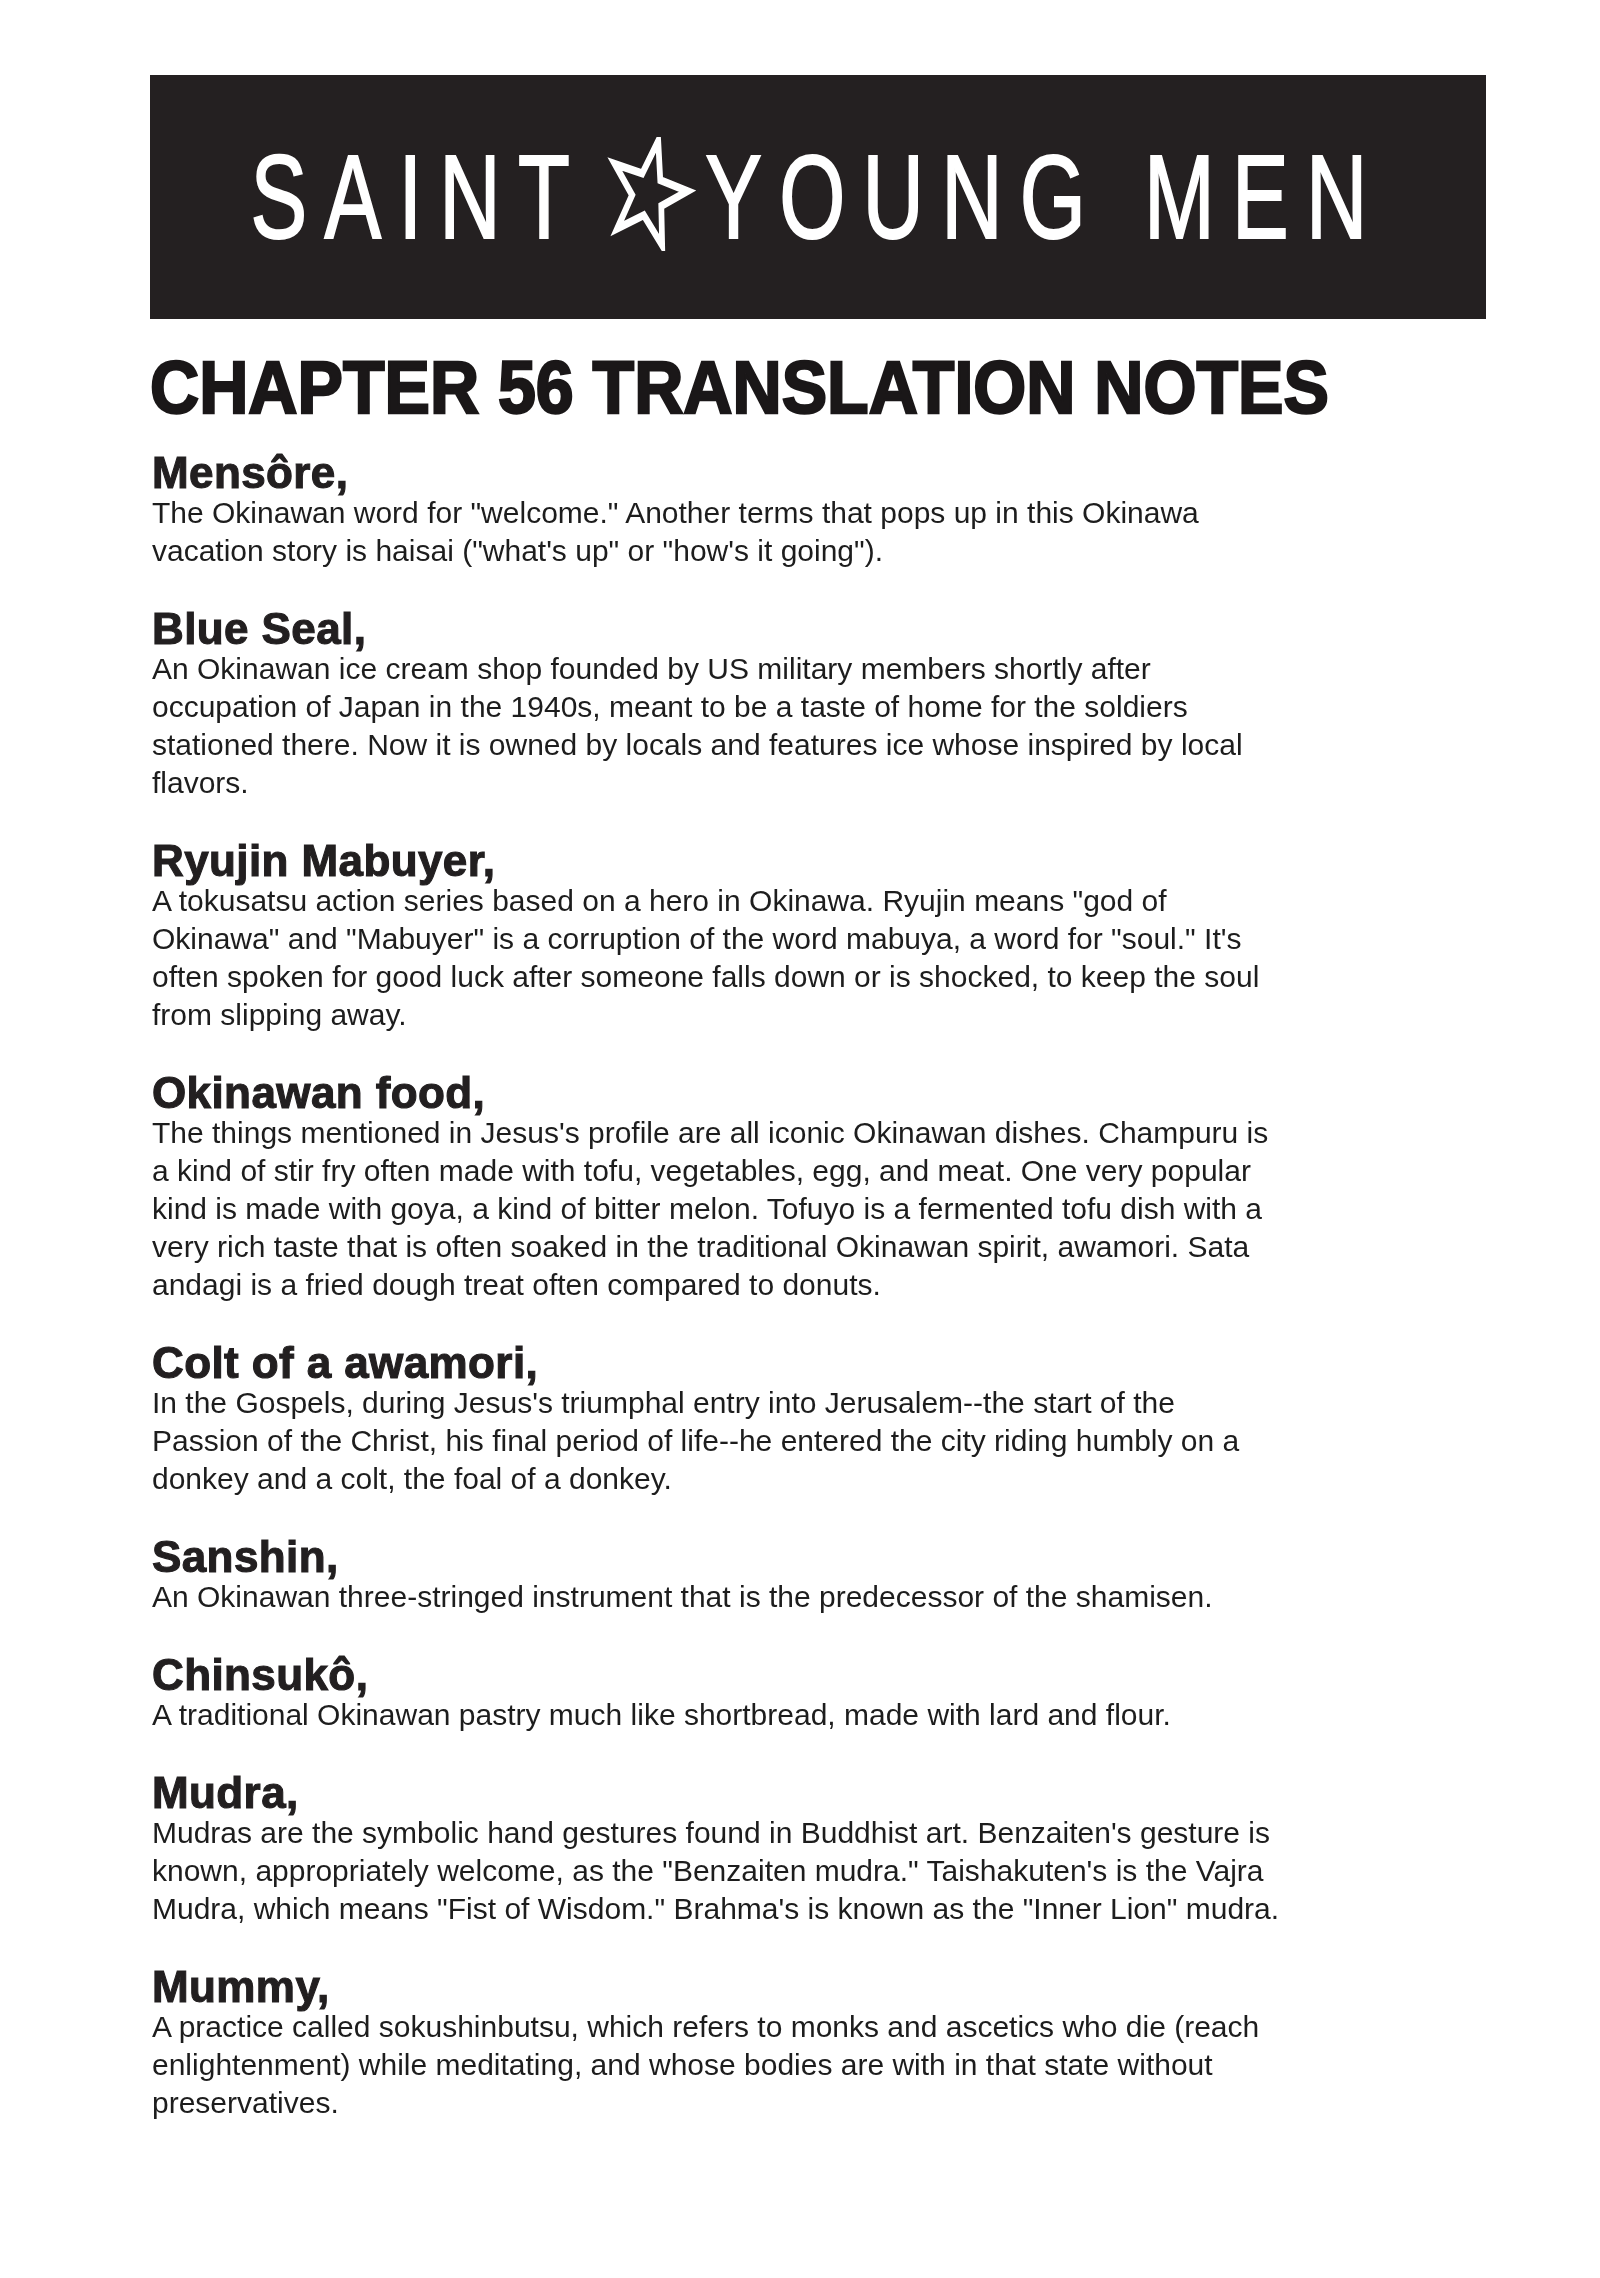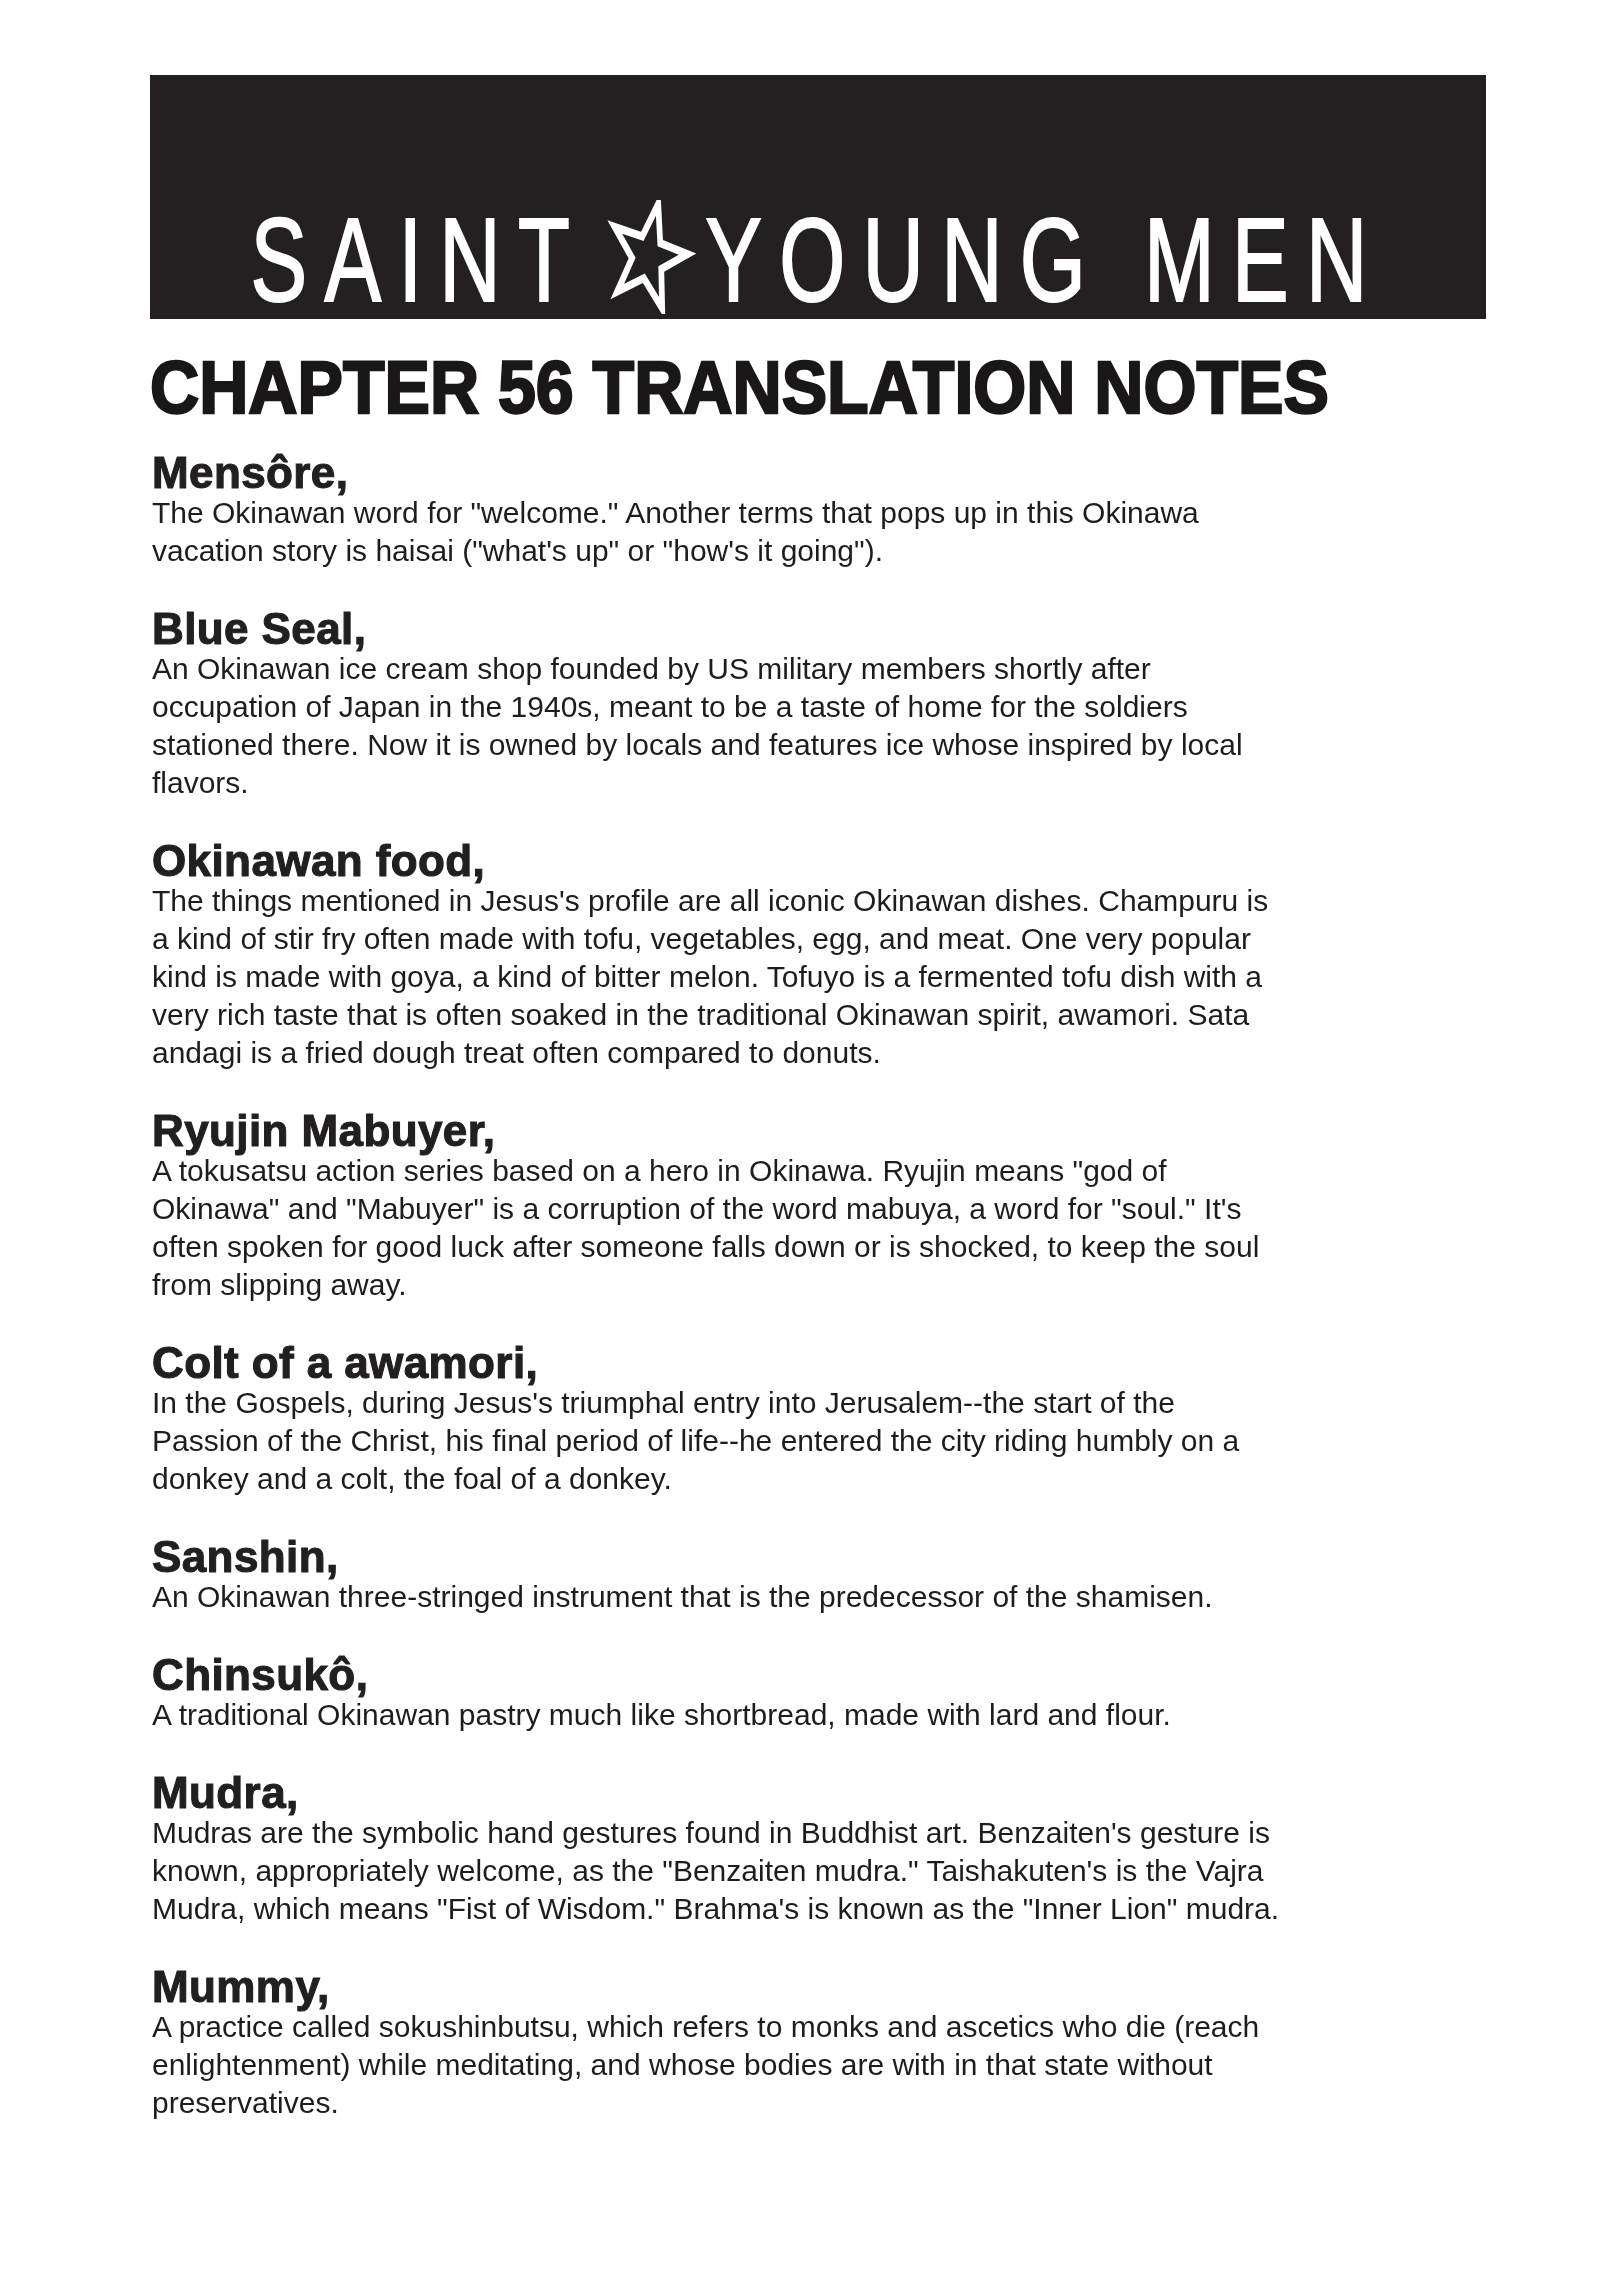--- a/index.html
+++ b/index.html
@@ -19,21 +19,21 @@
 
   
   .banner {
     position: absolute;
     left: 150px;
     top: 75px;
     width: 1336px;
     height: 244px;
     background: var(--banner-bg, #242021);
     display: flex;
-    align-items: flex-end;
+    align-items: center;
     justify-content: center;
   }
   .logo-line {
     display: flex;
     align-items: center;
     white-space: nowrap;
     transform: scaleX(0.72);
     transform-origin: center;
   }
   .logo-word {
@@ -121,34 +121,34 @@
 
     <section class="note-section">
       <h2 class="term">Blue Seal,</h2>
       <p class="definition">An Okinawan ice cream shop founded by US military members shortly after
 occupation of Japan in the 1940s, meant to be a taste of home for the soldiers
 stationed there. Now it is owned by locals and features ice whose inspired by local
 flavors.</p>
     </section>
 
     <section class="note-section">
+      <h2 class="term">Ryujin Mabuyer,</h2>
+      <p class="definition">A tokusatsu action series based on a hero in Okinawa. Ryujin means "god of
+Okinawa" and "Mabuyer" is a corruption of the word mabuya, a word for "soul." It's
+often spoken for good luck after someone falls down or is shocked, to keep the soul
+from slipping away.</p>
+    </section>
+
+    <section class="note-section">
       <h2 class="term">Okinawan food,</h2>
       <p class="definition">The things mentioned in Jesus's profile are all iconic Okinawan dishes. Champuru is
 a kind of stir fry often made with tofu, vegetables, egg, and meat. One very popular
 kind is made with goya, a kind of bitter melon. Tofuyo is a fermented tofu dish with a
 very rich taste that is often soaked in the traditional Okinawan spirit, awamori. Sata
 andagi is a fried dough treat often compared to donuts.</p>
-    </section>
-
-    <section class="note-section">
-      <h2 class="term">Ryujin Mabuyer,</h2>
-      <p class="definition">A tokusatsu action series based on a hero in Okinawa. Ryujin means "god of
-Okinawa" and "Mabuyer" is a corruption of the word mabuya, a word for "soul." It's
-often spoken for good luck after someone falls down or is shocked, to keep the soul
-from slipping away.</p>
     </section>
 
     <section class="note-section">
       <h2 class="term">Colt of a awamori,</h2>
       <p class="definition">In the Gospels, during Jesus's triumphal entry into Jerusalem--the start of the
 Passion of the Christ, his final period of life--he entered the city riding humbly on a
 donkey and a colt, the foal of a donkey.</p>
     </section>
 
     <section class="note-section">

